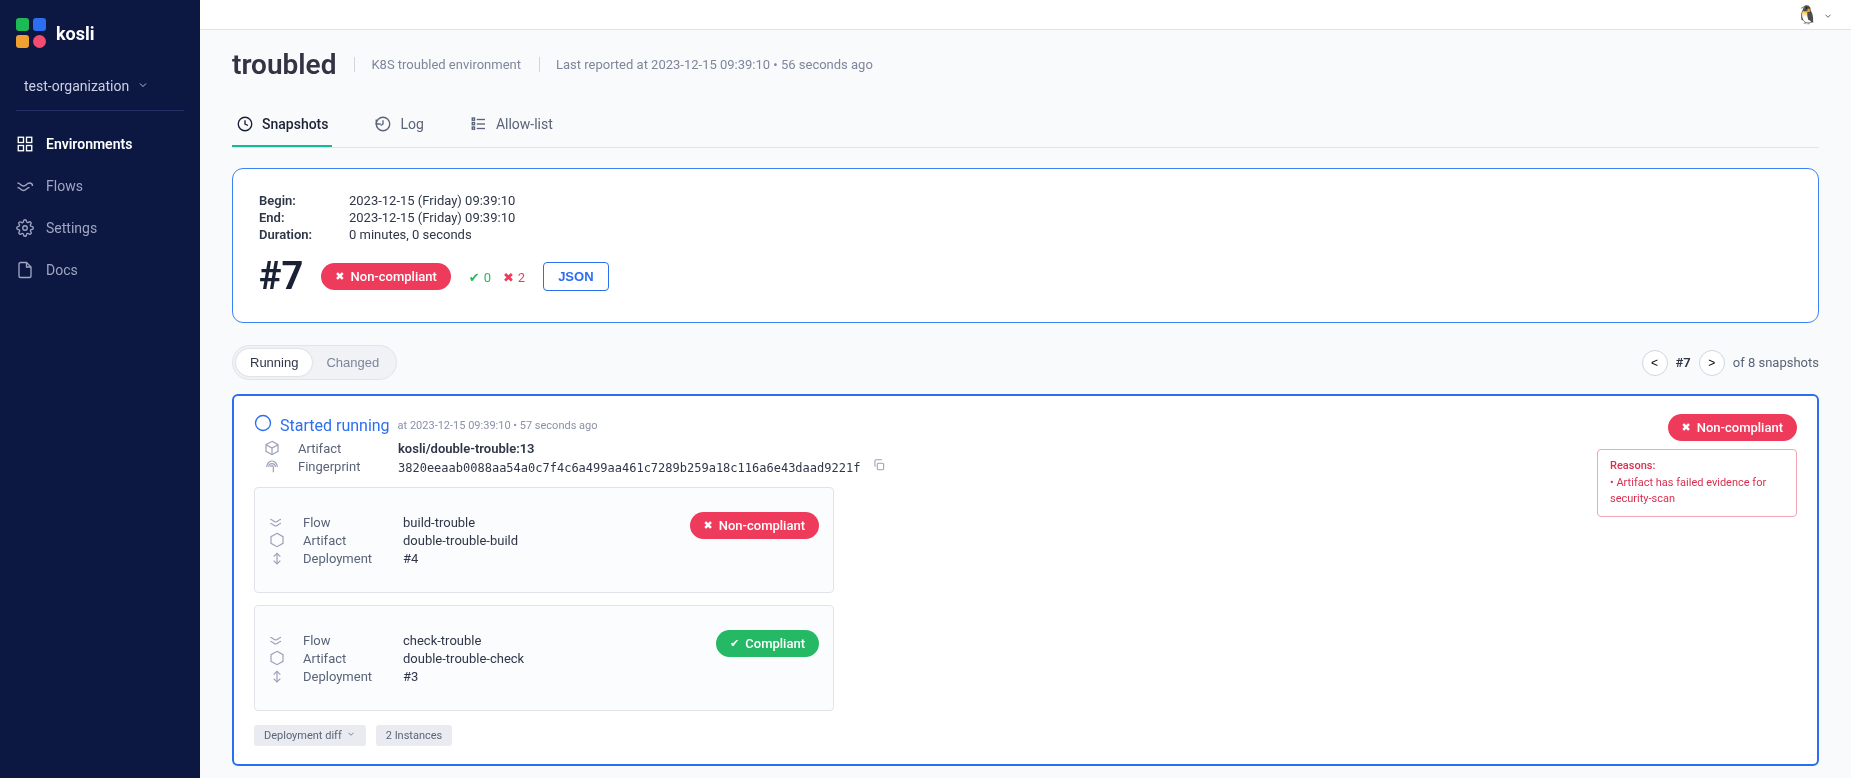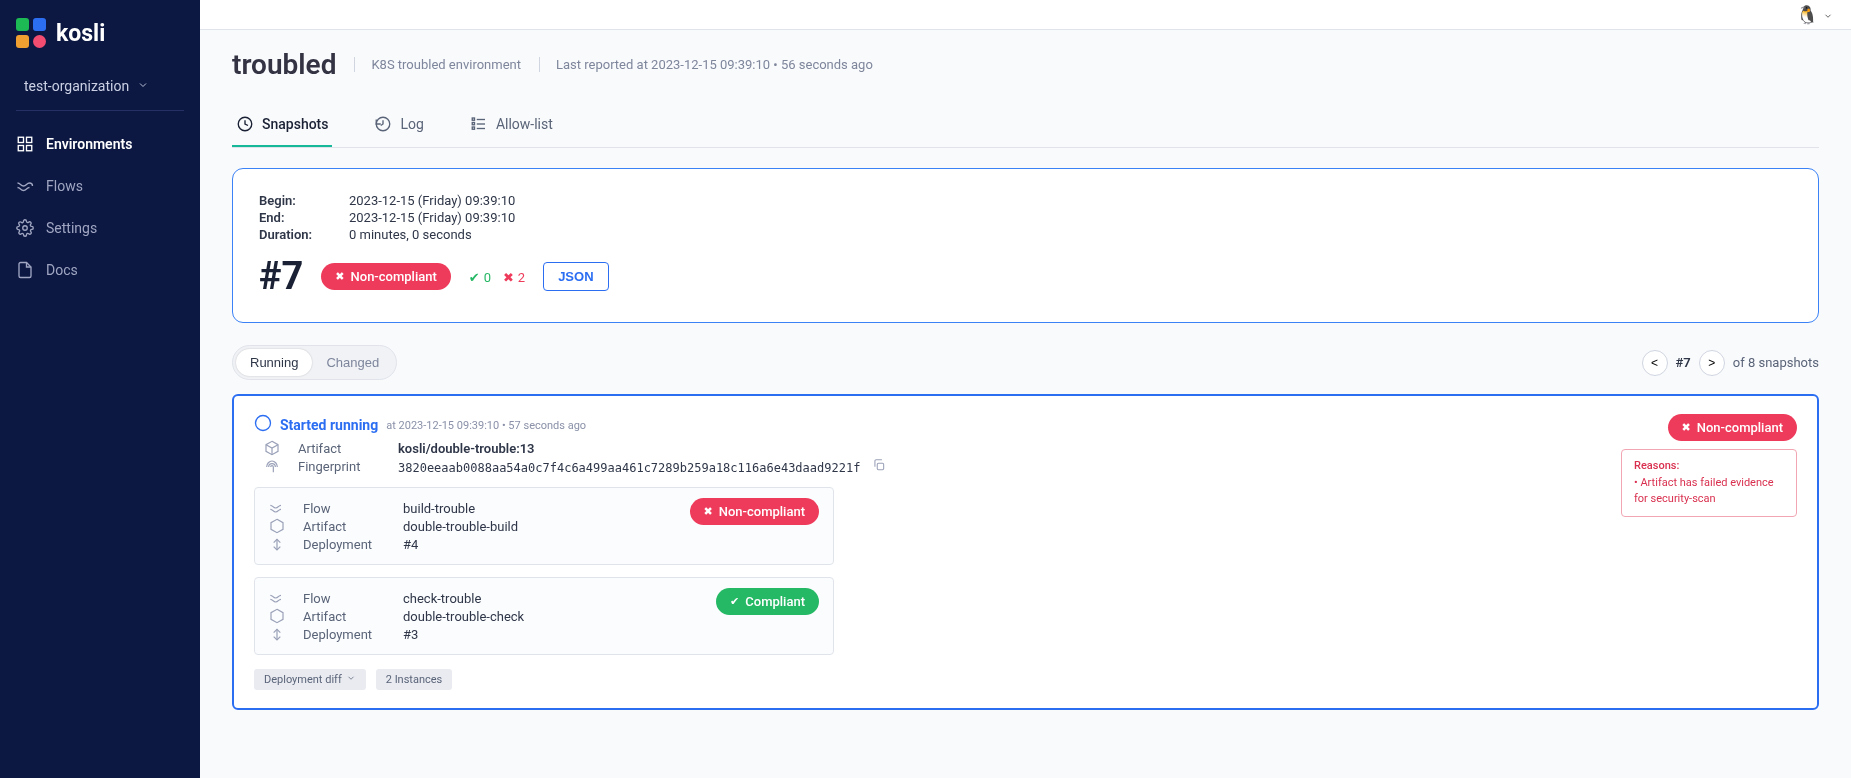--- a/index.html
+++ b/index.html
@@ -1,20 +1,20 @@
 <!DOCTYPE html>
 <html><head>
 <meta charset="utf-8">
 <style>
 * { box-sizing: border-box; margin: 0; padding: 0; }
 body { font-family: -apple-system, BlinkMacSystemFont, "Segoe UI", Roboto, sans-serif; background: #fff; color: #333; }
 
 
 .sidebar { position: fixed; top: 0; left: 0; width: 200px; height: 100vh; background: #0c1842; color: #a0a6c2; padding: 0; }
-.logo { display: flex; align-items: center; gap: 10px; padding: 18px 16px; color: #fff; font-size: 23px; font-weight: 700; }
+.logo { display: flex; align-items: center; gap: 10px; padding: 18px 16px; color: #fff; font-size: 18px; font-weight: 700; }
 .logo-mark { width: 30px; height: 30px; position: relative; }
 .logo-mark .sq { position: absolute; width: 13px; height: 13px; border-radius: 3px; }
 .logo-mark .sq1 { top: 0; left: 0; background: #1db954; }
 .logo-mark .sq2 { top: 0; right: 0; background: #2c6ef2; }
 .logo-mark .sq3 { bottom: 0; left: 0; background: #f0a030; }
 .logo-mark .sq4 { bottom: 0; right: 0; background: #f24d70; border-radius: 50%; }
 .org-select { display: flex; align-items: center; gap: 8px; padding: 12px 16px; font-size: 14px; color: #cbd0e4; cursor: pointer; }
 .divider { height: 1px; background: #253064; margin: 4px 16px 12px; }
 .nav-item { display: flex; align-items: center; gap: 12px; padding: 12px 16px; font-size: 14px; color: #a0a6c2; cursor: pointer; }
 .nav-item.active { color: #fff; font-weight: 600; }
@@ -62,34 +62,34 @@
 .seg-btn.active { background: #fff; color: #2e3648; box-shadow: 0 0 2px rgba(0,0,0,.2);}
 .pager { display: flex; align-items: center; gap: 8px; font-size: 13px; color: #5a6478; }
 .pg-btn { width: 26px; height: 26px; border: 1px solid #d0d5e0; border-radius: 50%; background: #fff; display: inline-flex; align-items: center; justify-content: center; cursor: pointer; font-size: 12px; }
 .pg-cur { font-weight: 600; color: #2e3648; }
 
 
 .artifact-card { border: 2px solid #2c6ef2; border-radius: 6px; padding: 18px 20px; background: #fff; position: relative; }
 .artifact-head { display: flex; justify-content: space-between; align-items: flex-start; gap: 20px;}
 .artifact-left { flex: 1; }
 .started { display: flex; align-items: center; gap: 8px; margin-bottom: 4px; }
-.started-lbl { color: #2c6ef2; font-weight: 700; font-size: 14px; }
+.started-lbl { color: #2c6ef2; font-weight: 400; font-size: 16px; }
 .started-time { color: #8a91a8; font-size: 11px; }
 .kv { display: grid; grid-template-columns: 24px 90px auto; column-gap: 10px; align-items: center; font-size: 13px; color: #5a6478; margin: 2px 0; }
 .kv .v { color: #2e3648; }
 .kv .v.bold { font-weight: 600; }
 .kv .v.mono { font-family: monospace; font-size: 12px; }
 .kv .icn { width: 16px; height: 16px; color: #9aa1b8; display: inline-flex; }
 .copy-icn { cursor: pointer; color: #9aa1b8; display: inline-flex; margin-left: 8px; }
 
-.flow-block { border: 1px solid #e0e4ea; border-radius: 4px; padding: 10px 14px; margin-top: 12px; background: #fbfcfe; display: flex; justify-content: space-between; align-items: flex-start; max-width:580px;}
+.flow-block { border: 1px solid #e0e4ea; border-radius: 4px; padding: 24px 14px; margin-top: 12px; background: #fbfcfe; display: flex; justify-content: space-between; align-items: flex-start; max-width:580px;}
 .flow-rows { flex: 1; }
 .flow-badge { margin-left: 20px; }
 
-.reasons-box { border: 1px solid #f2a6b3; border-radius: 4px; padding: 8px 12px; font-size: 11px; color: #d9304f; background: #fff; margin-top: 8px; width: 176px; line-height:1.5;}
+.reasons-box { border: 1px solid #f2a6b3; border-radius: 4px; padding: 8px 12px; font-size: 11px; color: #d9304f; background: #fff; margin-top: 8px; width: 200px; line-height:1.5;}
 .reasons-box .title { font-weight: 500; }
 
 .artifact-right { display: flex; flex-direction: column; align-items: flex-end; }
 
 .footer-row { display: flex; gap: 10px; margin-top: 14px; }
 .chip { background: #e9ebf1; color: #5a6478; font-size: 11px; padding: 4px 10px; border-radius: 3px; display: inline-flex; align-items: center; gap: 4px; cursor: pointer;}
 
 svg { stroke: currentColor; fill: none; stroke-width: 1.8; }
 </style>
 </head>

